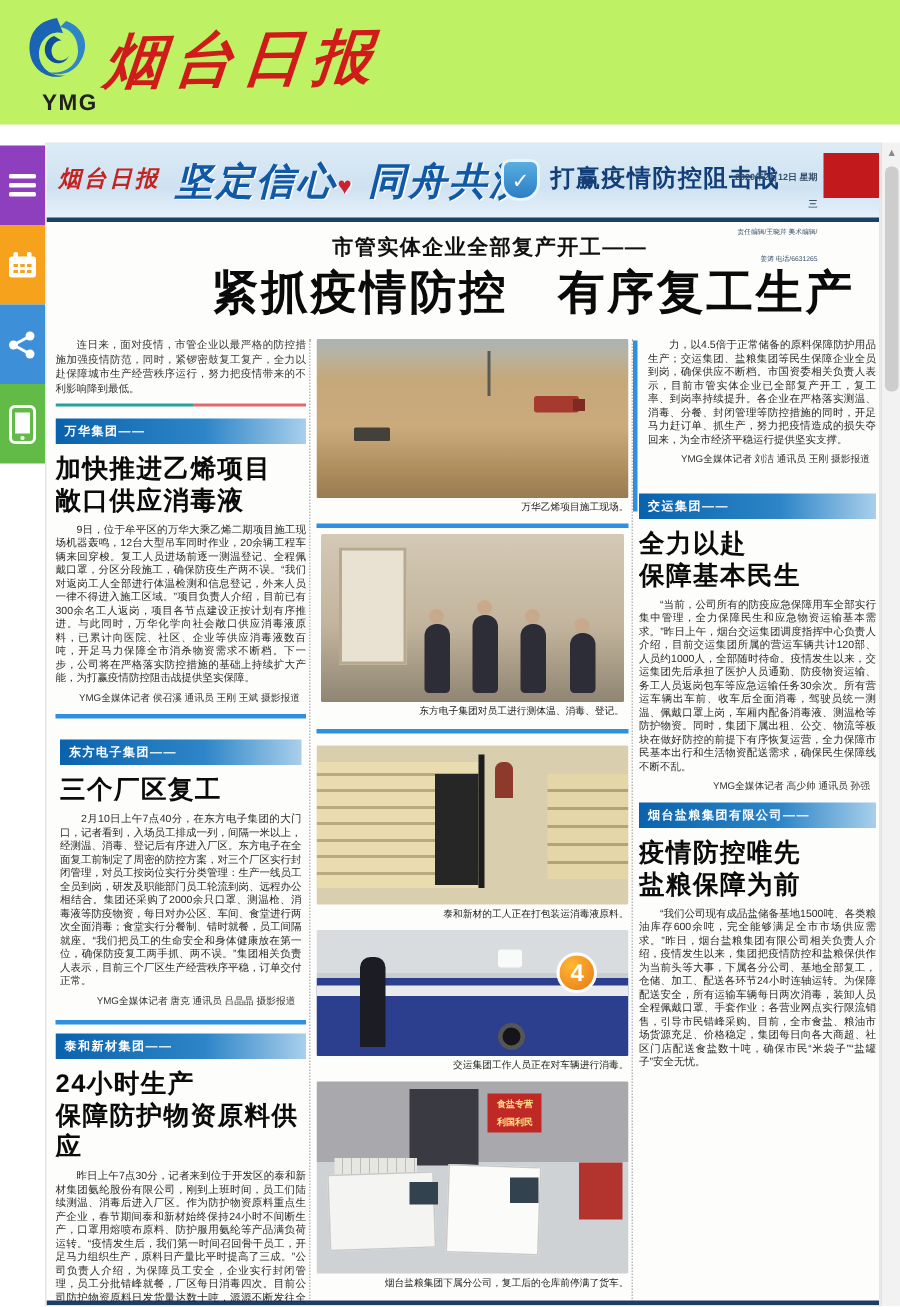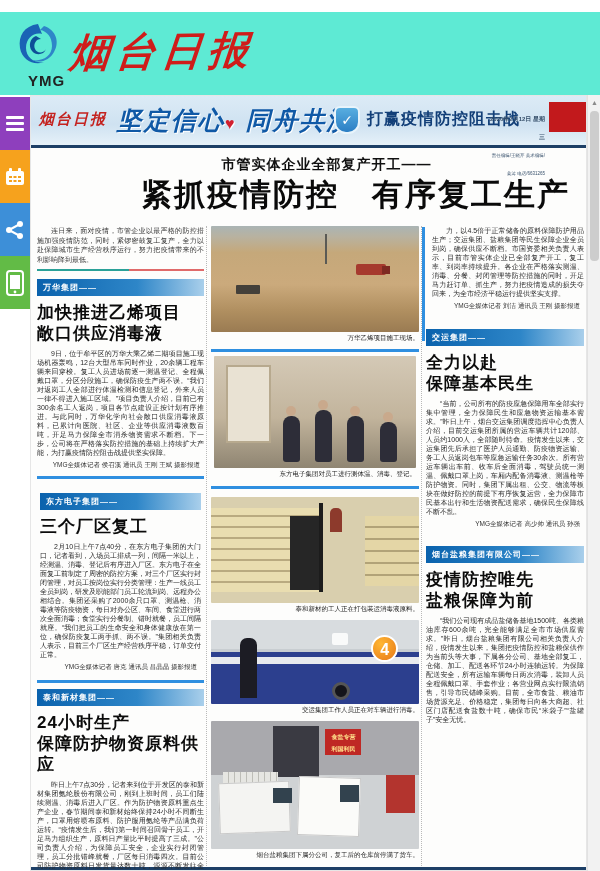--- a/index.html
+++ b/index.html
@@ -1,20 +1,20 @@
 <!DOCTYPE html>
 <html><head>
 <meta charset="utf-8">
 <style>
   * { margin:0; padding:0; box-sizing:border-box; }
   html,body { width:600px; height:871px; background:#fff; font-family:"Liberation Sans","DejaVu Sans",sans-serif; }
   #stage { position:relative; width:600px; height:871px; overflow:hidden; background:#fff; }
 
   
-  .top-header { position:absolute; left:0; top:12px; width:600px; height:83px; background:#5eead4; }
+  .top-header { position:absolute; left:0; top:0; width:600px; height:83px; background:#bef264; }
   .logo-wrap { position:absolute; left:10px; top:8px; width:70px; height:72px; }
   .logo-swirl { display:block; }
   .logo-text { position:absolute; left:18px; top:52px; font-size:15px; font-weight:bold; color:#222; letter-spacing:1px; }
   .masthead { position:absolute; left:70px; top:12px; font-size:40px; font-weight:900; color:#cf1c1a; font-style:italic; letter-spacing:6px; transform:skewX(-6deg) rotate(-1deg); }
 
   
   .sidebar { position:absolute; left:0; top:97px; width:30px; }
   .side-btn { width:30px; height:53px; display:flex; align-items:center; justify-content:center; cursor:pointer; }
   .btn-menu { background:#8e3fbd; } .btn-cal { background:#f6a21d; }
   .btn-share { background:#3d8fd8; } .btn-phone { background:#62bb46; }
@@ -293,21 +293,21 @@
       </div>
 
       <div style="margin-top:18px;">
         <div class="tag-bar">交运集团——</div>
         <div class="art-title">全力以赴</div>
         <div class="art-title">保障基本民生</div>
         <div class="body-txt" style="margin-top:5px;">“当前，公司所有的防疫应急保障用车全部实行集中管理，全力保障民生和应急物资运输基本需求。”昨日上午，烟台交运集团调度指挥中心负责人介绍，目前交运集团所属的营运车辆共计120部、人员约1000人，全部随时待命。疫情发生以来，交运集团先后承担了医护人员通勤、防疫物资运输、务工人员返岗包车等应急运输任务30余次。所有营运车辆出车前、收车后全面消毒，驾驶员统一测温、佩戴口罩上岗，车厢内配备消毒液、测温枪等防护物资。同时，集团下属出租、公交、物流等板块在做好防控的前提下有序恢复运营，全力保障市民基本出行和生活物资配送需求，确保民生保障线不断不乱。</div>
         <div class="byline">YMG全媒体记者 高少帅 通讯员 孙强</div>
       </div>
 
-      <div style="margin-top:17px;">
+      <div style="margin-top:6px;">
         <div class="tag-bar">烟台盐粮集团有限公司——</div>
         <div class="art-title">疫情防控唯先</div>
         <div class="art-title">盐粮保障为前</div>
         <div class="body-txt" style="margin-top:5px;">“我们公司现有成品盐储备基地1500吨、各类粮油库存600余吨，完全能够满足全市市场供应需求。”昨日，烟台盐粮集团有限公司相关负责人介绍，疫情发生以来，集团把疫情防控和盐粮保供作为当前头等大事，下属各分公司、基地全部复工，仓储、加工、配送各环节24小时连轴运转。为保障配送安全，所有运输车辆每日两次消毒，装卸人员全程佩戴口罩、手套作业；各营业网点实行限流销售，引导市民错峰采购。目前，全市食盐、粮油市场货源充足、价格稳定，集团每日向各大商超、社区门店配送食盐数十吨，确保市民“米袋子”“盐罐子”安全无忧。</div>
       </div>
     </div>
 
   </div>
 
   <div class="scrollbar">

